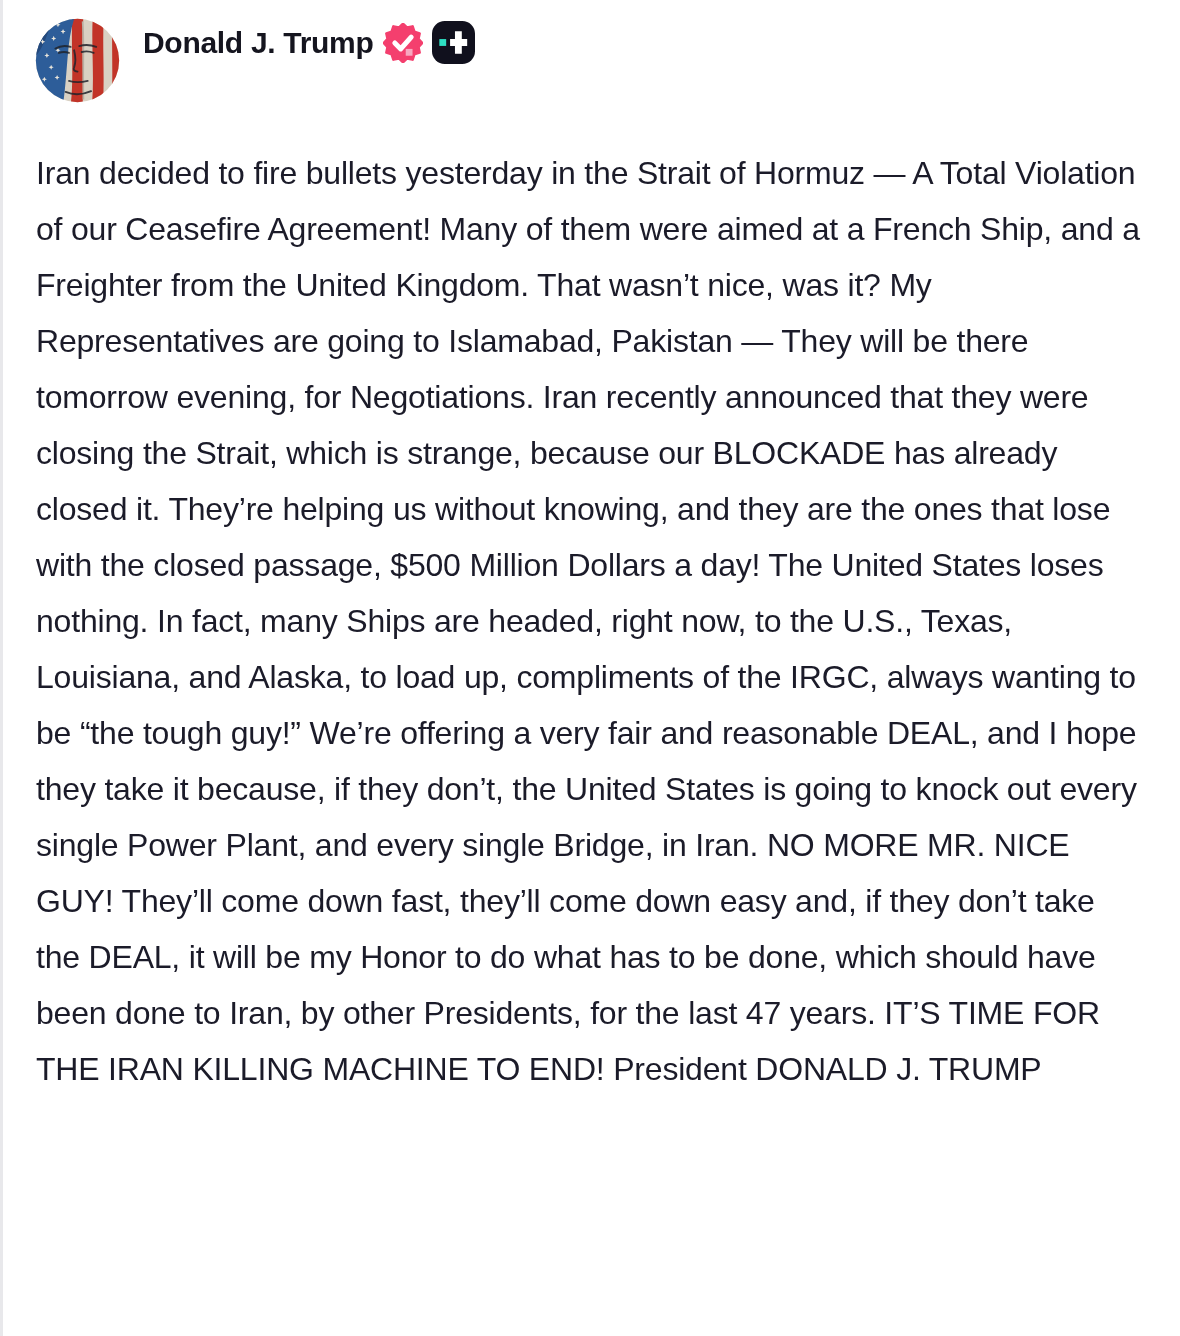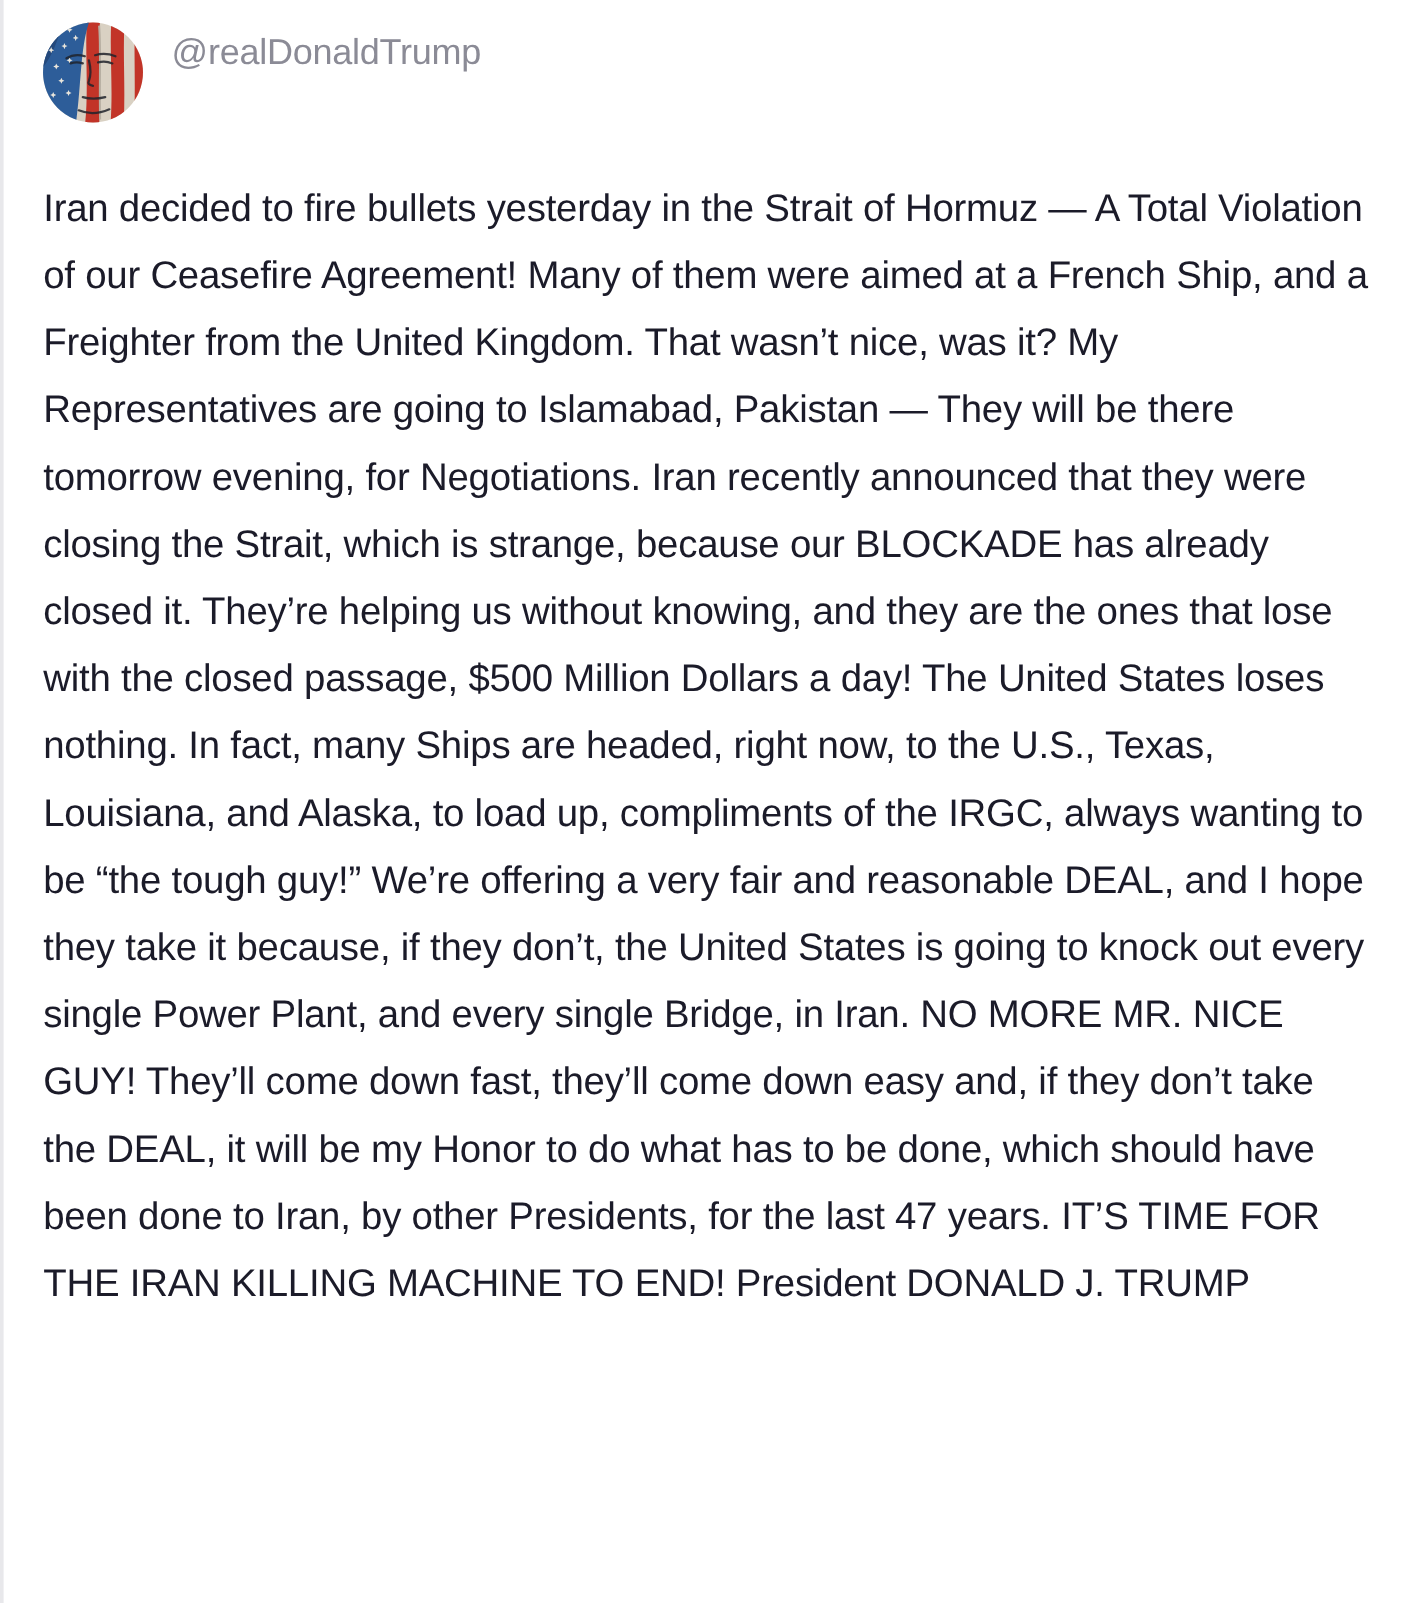--- a/index.html
+++ b/index.html
@@ -106,20 +106,38 @@
             <path d="M55,40 Q62,38 69,41"></path>
             <path d="M46,38 Q49,50 46,58 Q44,62 50,63"></path>
             <path d="M40,74 Q50,77 62,74"></path>
             <path d="M36,87 Q50,93 66,86"></path>
           </g>
         </g>
       </svg>
     </span>
 
     <div class="id-block">
+      <div class="name-row">
+        <span class="display-name">Donald J. Trump</span>
 
-      <div class="user-handle">@realDonaldTrump</div>
+        <span class="badge">
+          <svg viewBox="0 0 44 44" width="40" height="40" aria-hidden="true">
+            <polygon points="43,22 38.9,26.53 40.19,32.5 34.37,34.37 32.5,40.19 26.53,38.9 22,43 17.47,38.9 11.5,40.19 9.63,34.37 3.81,32.5 5.1,26.53 1,22 5.1,17.47 3.81,11.5 9.63,9.63 11.5,3.81 17.47,5.1 22,1 26.53,5.1 32.5,3.81 34.37,9.63 40.19,11.5 38.9,17.47" fill="var(--verified-pink)" stroke="var(--verified-pink)" stroke-width="3" stroke-linejoin="round"></polygon>
+            <rect x="25" y="28.5" width="7.5" height="7.5" fill="var(--verified-pink-light)"></rect>
+            <path d="M13,22 L19.5,28.5 L31,15.5" fill="none" stroke="#FFFFFF" stroke-width="5.5" stroke-linecap="round" stroke-linejoin="round"></path>
+          </svg>
+        </span>
+
+        <span class="badge">
+          <svg viewBox="0 0 44 44" width="43" height="43" aria-hidden="true">
+            <rect width="44" height="44" rx="13" fill="var(--logo-bg)"></rect>
+            <rect x="7.5" y="18.5" width="7" height="7" fill="var(--logo-teal)"></rect>
+            <path d="M18.5,18.5 L23.5,18.5 L23.5,10.5 L30.5,10.5 L30.5,18.5 L36,18.5 L36,25.5 L30.5,25.5 L30.5,33.5 L23.5,33.5 L23.5,25.5 L18.5,25.5 Z" fill="#FFFFFF"></path>
+          </svg>
+        </span>
+      </div>
+
     </div>
   </div>
 
   <p class="post-body">Iran decided to fire bullets yesterday in the Strait of Hormuz — A Total Violation of our Ceasefire Agreement! Many of them were aimed at a French Ship, and a Freighter from the United Kingdom. That wasn’t nice, was it? My Representatives are going to Islamabad, Pakistan — They will be there tomorrow evening, for Negotiations. Iran recently announced that they were closing the Strait, which is strange, because our BLOCKADE has already closed it. They’re helping us without knowing, and they are the ones that lose with the closed passage, $500 Million Dollars a day! The United States loses nothing. In fact, many Ships are headed, right now, to the U.S., Texas, Louisiana, and Alaska, to load up, compliments of the IRGC, always wanting to be “the tough guy!” We’re offering a very fair and reasonable DEAL, and I hope they take it because, if they don’t, the United States is going to knock out every single Power Plant, and every single Bridge, in Iran. NO MORE MR. NICE GUY! They’ll come down fast, they’ll come down easy and, if they don’t take the DEAL, it will be my Honor to do what has to be done, which should have been done to Iran, by other Presidents, for the last 47 years. IT’S TIME FOR THE IRAN KILLING MACHINE TO END! President DONALD J. TRUMP</p>
 
 </div>
 
 </body></html>

